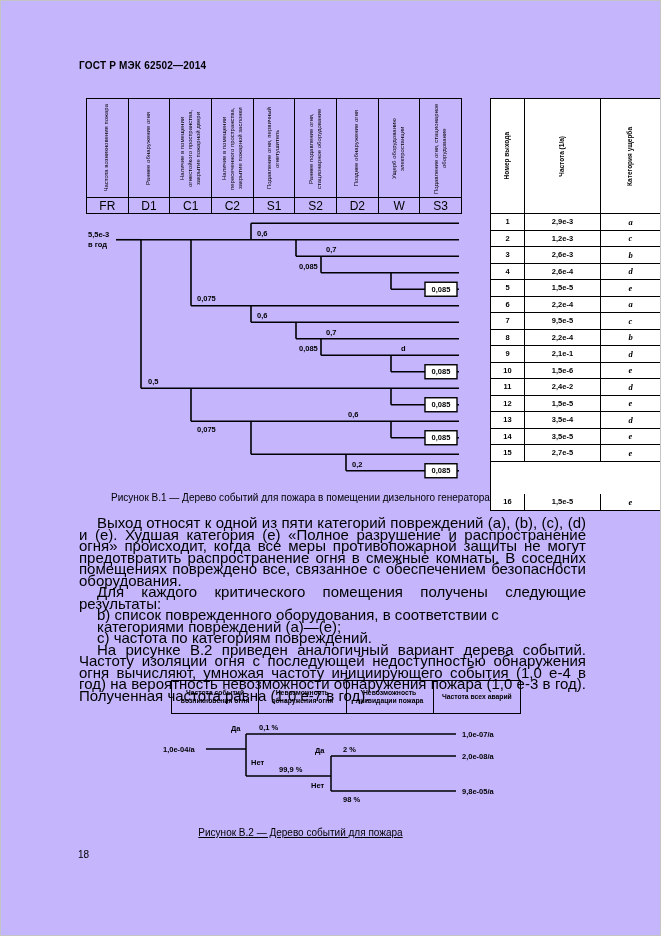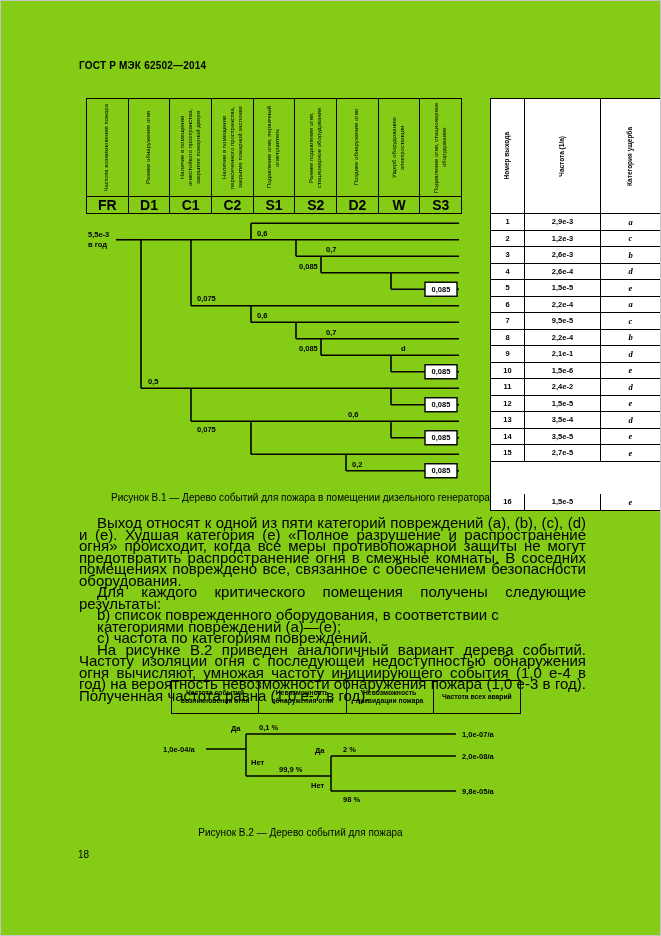--- a/index.html
+++ b/index.html
@@ -1,25 +1,25 @@
 <!DOCTYPE html>
 <html><head>
 <meta charset="utf-8">
 <style>
   html,body{margin:0;padding:0;background:#9a9a9a;}
-  .page{position:relative;width:661px;height:936px;background:#84cc16;font-family:"Liberation Sans",sans-serif;color:#000;margin:0 auto;border:1px solid #c4c4c4;box-sizing:border-box;overflow:hidden;}
+  .page{position:relative;width:661px;height:936px;background:#c4b5fd;font-family:"Liberation Sans",sans-serif;color:#000;margin:0 auto;border:1px solid #c4c4c4;box-sizing:border-box;overflow:hidden;}
   .doc-header{position:absolute;left:78px;top:59px;font-size:10px;font-weight:bold;letter-spacing:.2px;}
 
   
   .b1-ftable{position:absolute;left:85px;top:97px;width:376px;height:116px;border:1px solid #000;box-sizing:border-box;display:flex;flex-direction:column;}
   .b1-lrow{display:flex;height:99px;border-bottom:1px solid #000;box-sizing:border-box;}
   .b1-crow{display:flex;flex:1;}
   .fcell{flex:1;border-right:1px solid #000;display:flex;align-items:center;justify-content:center;overflow:hidden;box-sizing:border-box;}
   .fcell:last-child,.ccell:last-child{border-right:none;}
-  .ccell{flex:1;border-right:1px solid #000;display:flex;align-items:center;justify-content:center;font-size:14px;font-weight:bold;box-sizing:border-box;}
+  .ccell{flex:1;border-right:1px solid #000;display:flex;align-items:center;justify-content:center;font-size:12px;font-weight:normal;box-sizing:border-box;}
   .rot{writing-mode:vertical-rl;transform:rotate(180deg);font-size:6px;line-height:1.3;max-height:93px;text-align:center;}
 
   
   .b1-rtable{position:absolute;left:489px;top:97px;width:171px;border:1px solid #000;box-sizing:border-box;background:#fff;}
   .b1-rheader{display:flex;height:115px;border-bottom:1px solid #000;box-sizing:border-box;}
   .rhcell{border-right:1px solid #000;display:flex;align-items:center;justify-content:center;overflow:hidden;box-sizing:border-box;}
   .rhcell .rot{font-size:6.5px;font-weight:bold;max-height:108px;}
   .rhcell:nth-child(1){width:34px;}
   .rhcell:nth-child(2){width:76px;}
   .rhcell:nth-child(3){flex:1;border-right:none;}
@@ -33,21 +33,21 @@
   
   .b1-tree{position:absolute;left:85px;top:213px;}
   .b2-tree{position:absolute;left:160px;top:713px;}
   svg text{font-family:"Liberation Sans",sans-serif;fill:#000;}
   .tl{font-size:7.5px;font-weight:bold;}
   .tc{text-anchor:middle;}
 
   
   .caption{position:absolute;left:0;width:599px;text-align:center;font-size:10px;}
   .b1-caption{top:491px;}
-  .b2-caption{top:826px;}
+  .b2-caption{top:826px;text-decoration:underline;}
 
   
   .bodytext{position:absolute;left:78px;top:516px;width:507px;font-size:15px;line-height:11.5px;text-align:justify;}
   .bodytext p{margin:0;}
   .indent{text-indent:18px;}
   .litem{padding-left:18px;text-align:left;}
 
   
   .b2-ftable{position:absolute;left:170px;top:679px;width:350px;height:34px;border:1px solid #000;box-sizing:border-box;display:flex;}
   .b2cell{flex:1;border-right:1px solid #000;display:flex;align-items:center;justify-content:center;text-align:center;font-size:6.8px;font-weight:bold;line-height:1.25;padding:1px 3px;box-sizing:border-box;}

